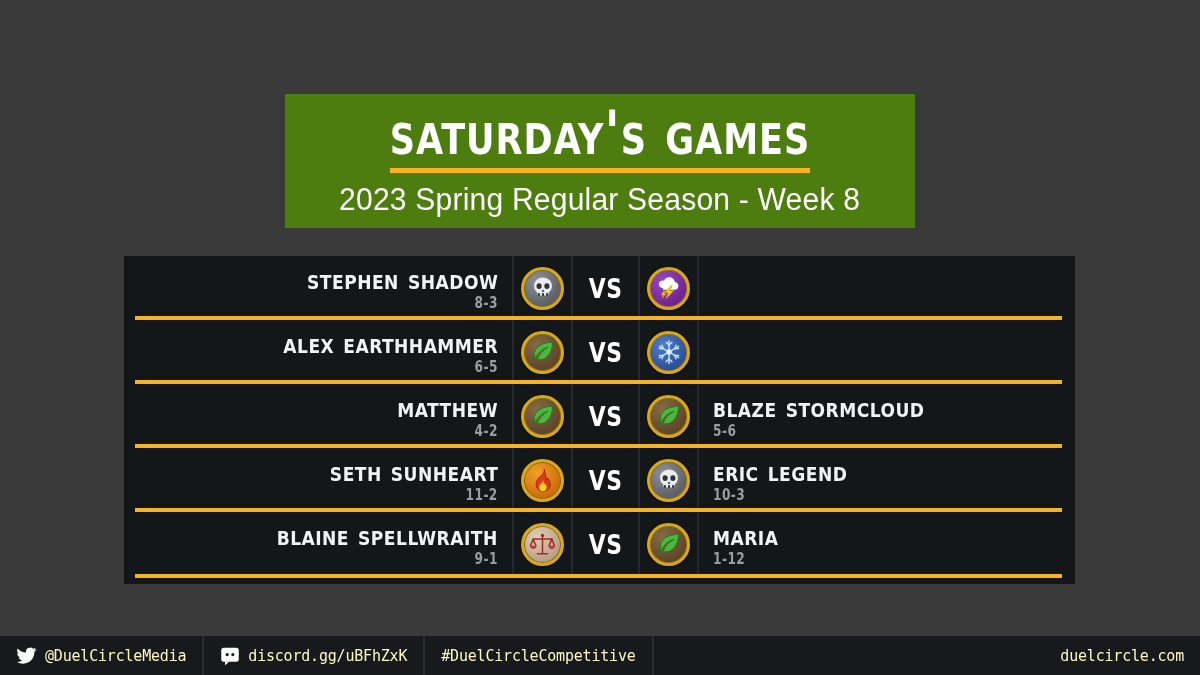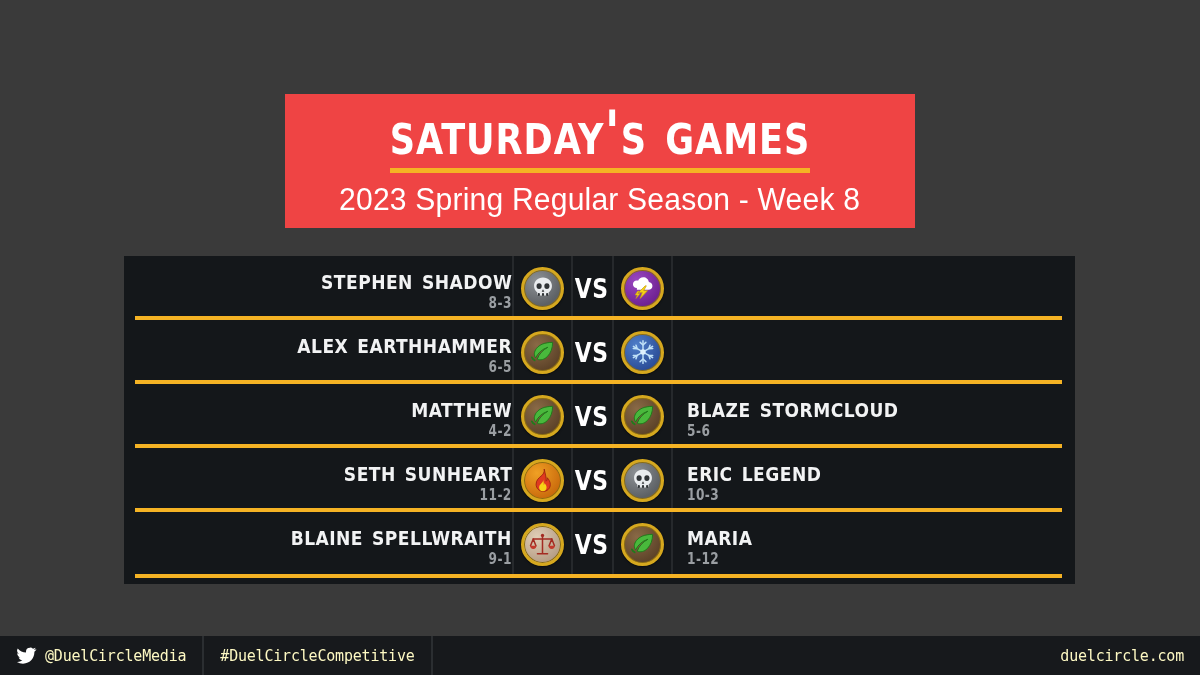--- a/index.html
+++ b/index.html
@@ -15,21 +15,21 @@
     position: relative;
   }
 
   
   #title-block {
     position: absolute;
     left: 285px;
     top: 94px;
     width: 630px;
     height: 134px;
-    background: #ef4444;
+    background: #4d7c0f;
     display: flex;
     flex-direction: column;
     align-items: center;
     justify-content: flex-start;
   }
   #title-main {
     color: #ffffff;
     font-family: "DejaVu Sans Condensed", "Liberation Sans Narrow", "Liberation Sans", sans-serif;
     font-weight: bold;
     font-size: 60px;
@@ -86,35 +86,37 @@
   .match-row:last-child .row-divider {
     bottom: -2px;
   }
 
   .cell-name-left {
     width: 388px;
     display: flex;
     flex-direction: column;
     align-items: flex-end;
     justify-content: center;
+    padding-right: 14px;
     box-sizing: border-box;
   }
   .cell-icon {
     width: 61px;
     display: flex;
     align-items: center;
     justify-content: center;
     border-left: 2px solid #26292c;
     border-right: 2px solid #26292c;
     box-sizing: border-box;
   }
   .cell-vs {
-    width: 39px;
-    display: flex;
-    align-items: center;
+    width: 65px;
+    display: flex;
+    align-items: center;
+    justify-content: center;
     box-sizing: border-box;
   }
   .cell-name-right {
     flex: 1;
     display: flex;
     flex-direction: column;
     align-items: flex-start;
     justify-content: center;
     padding-left: 14px;
     box-sizing: border-box;
@@ -399,19 +401,30 @@
 <div id="footer">
     <div class="footer-item">
       <span class="footer-icon">
         <svg width="21" height="21" viewBox="0 0 24 24" fill="#ffffff">
           <path d="M23 4.9c-.8.4-1.7.6-2.6.8 1-.6 1.7-1.5 2-2.5-.9.5-1.9.9-3 1.1A4.6 4.6 0 0 0 16 3a4.6 4.6 0 0 0-4.6 4.6c0 .4 0 .7.1 1A13 13 0 0 1 2 3.9a4.6 4.6 0 0 0 1.4 6.1c-.7 0-1.4-.2-2-.5v.1c0 2.2 1.6 4 3.7 4.5-.4.1-.8.2-1.2.2-.3 0-.6 0-.9-.1.6 1.8 2.3 3.1 4.3 3.2A9.2 9.2 0 0 1 1 19.3a13 13 0 0 0 7 2c8.4 0 13-7 13-13v-.6c.9-.6 1.6-1.4 2.2-2.3z"></path>
         </svg>
       </span>
       <span class="footer-text">@DuelCircleMedia</span>
     </div>
     <div class="footer-item">
+      <span class="footer-icon">
+        <svg width="20" height="20" viewBox="0 0 24 24">
+          <rect x="1.5" y="2" width="21" height="17" rx="3" fill="#ffffff"></rect>
+          <path d="M6 19v4l5-4z" fill="#ffffff"></path>
+          <circle cx="8.6" cy="10.3" r="1.9" fill="#17191c"></circle>
+          <circle cx="15.4" cy="10.3" r="1.9" fill="#17191c"></circle>
+        </svg>
+      </span>
+      <span class="footer-text">discord.gg/uBFhZxK</span>
+    </div>
+    <div class="footer-item">
       <span class="footer-text">#DuelCircleCompetitive</span>
     </div>
     <div id="footer-spacer"></div>
     <div class="footer-item" style="border-right: none;">
       <span class="footer-text">duelcircle.com</span>
     </div>
   </div>
 
 </body></html>

